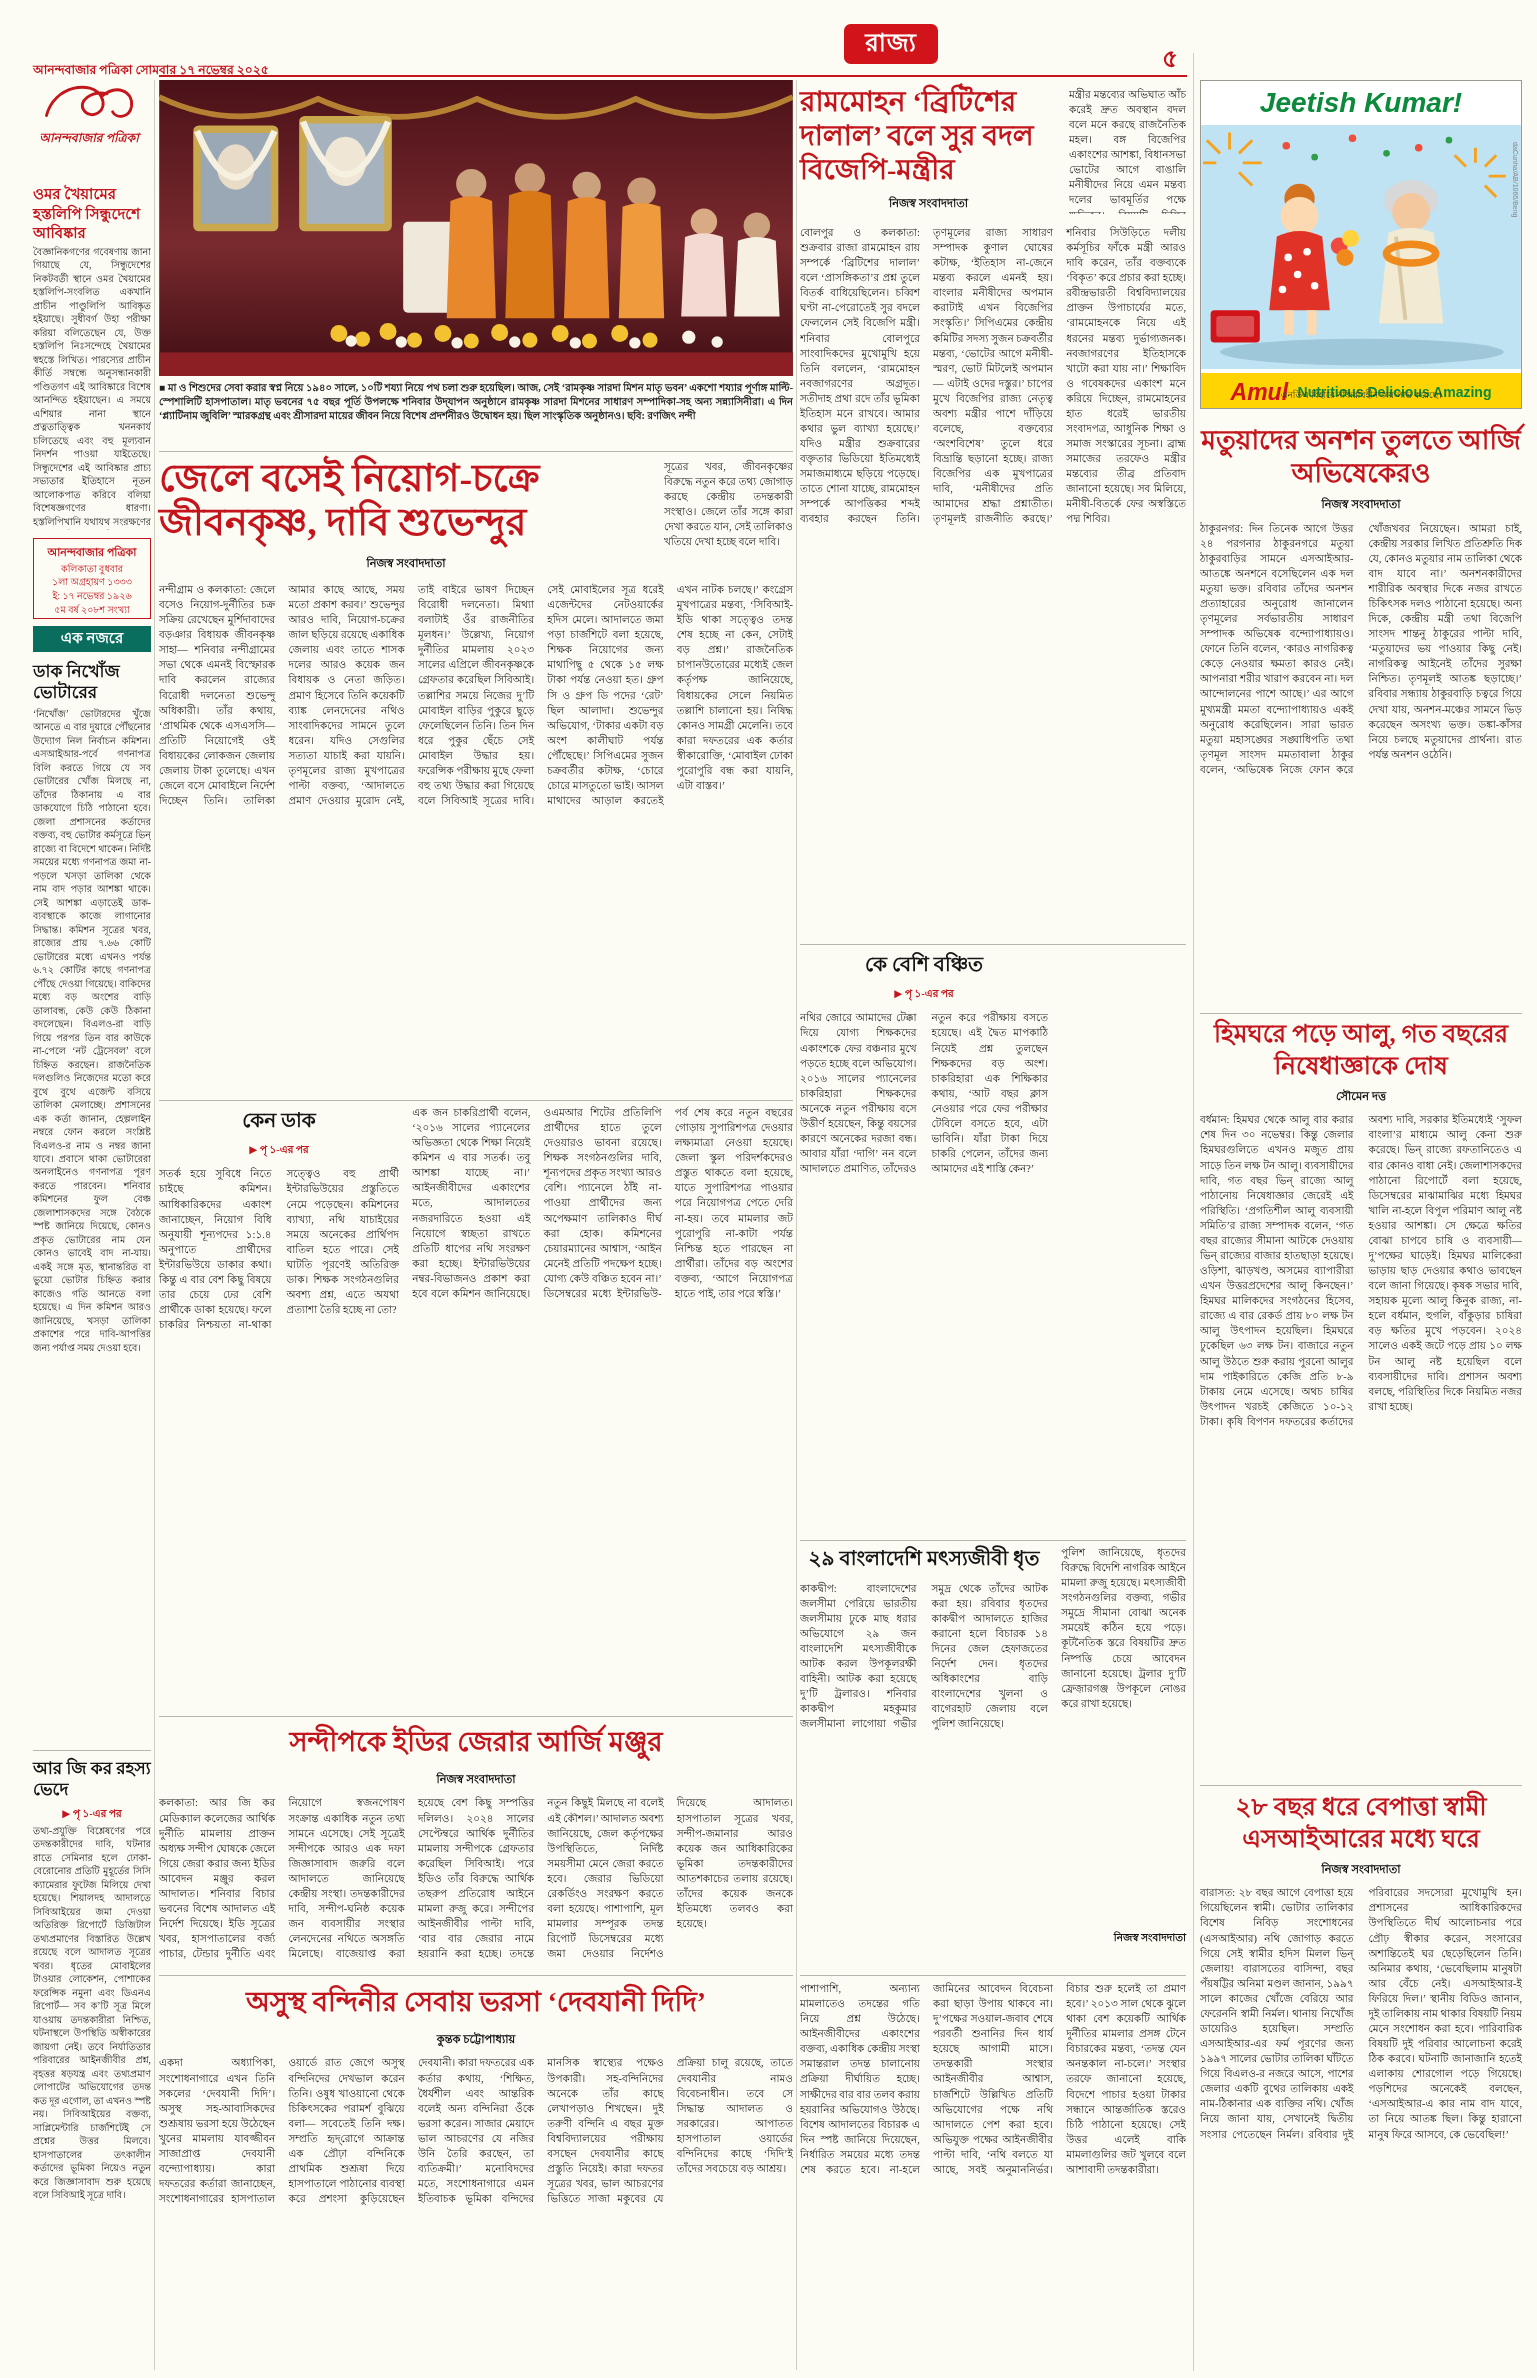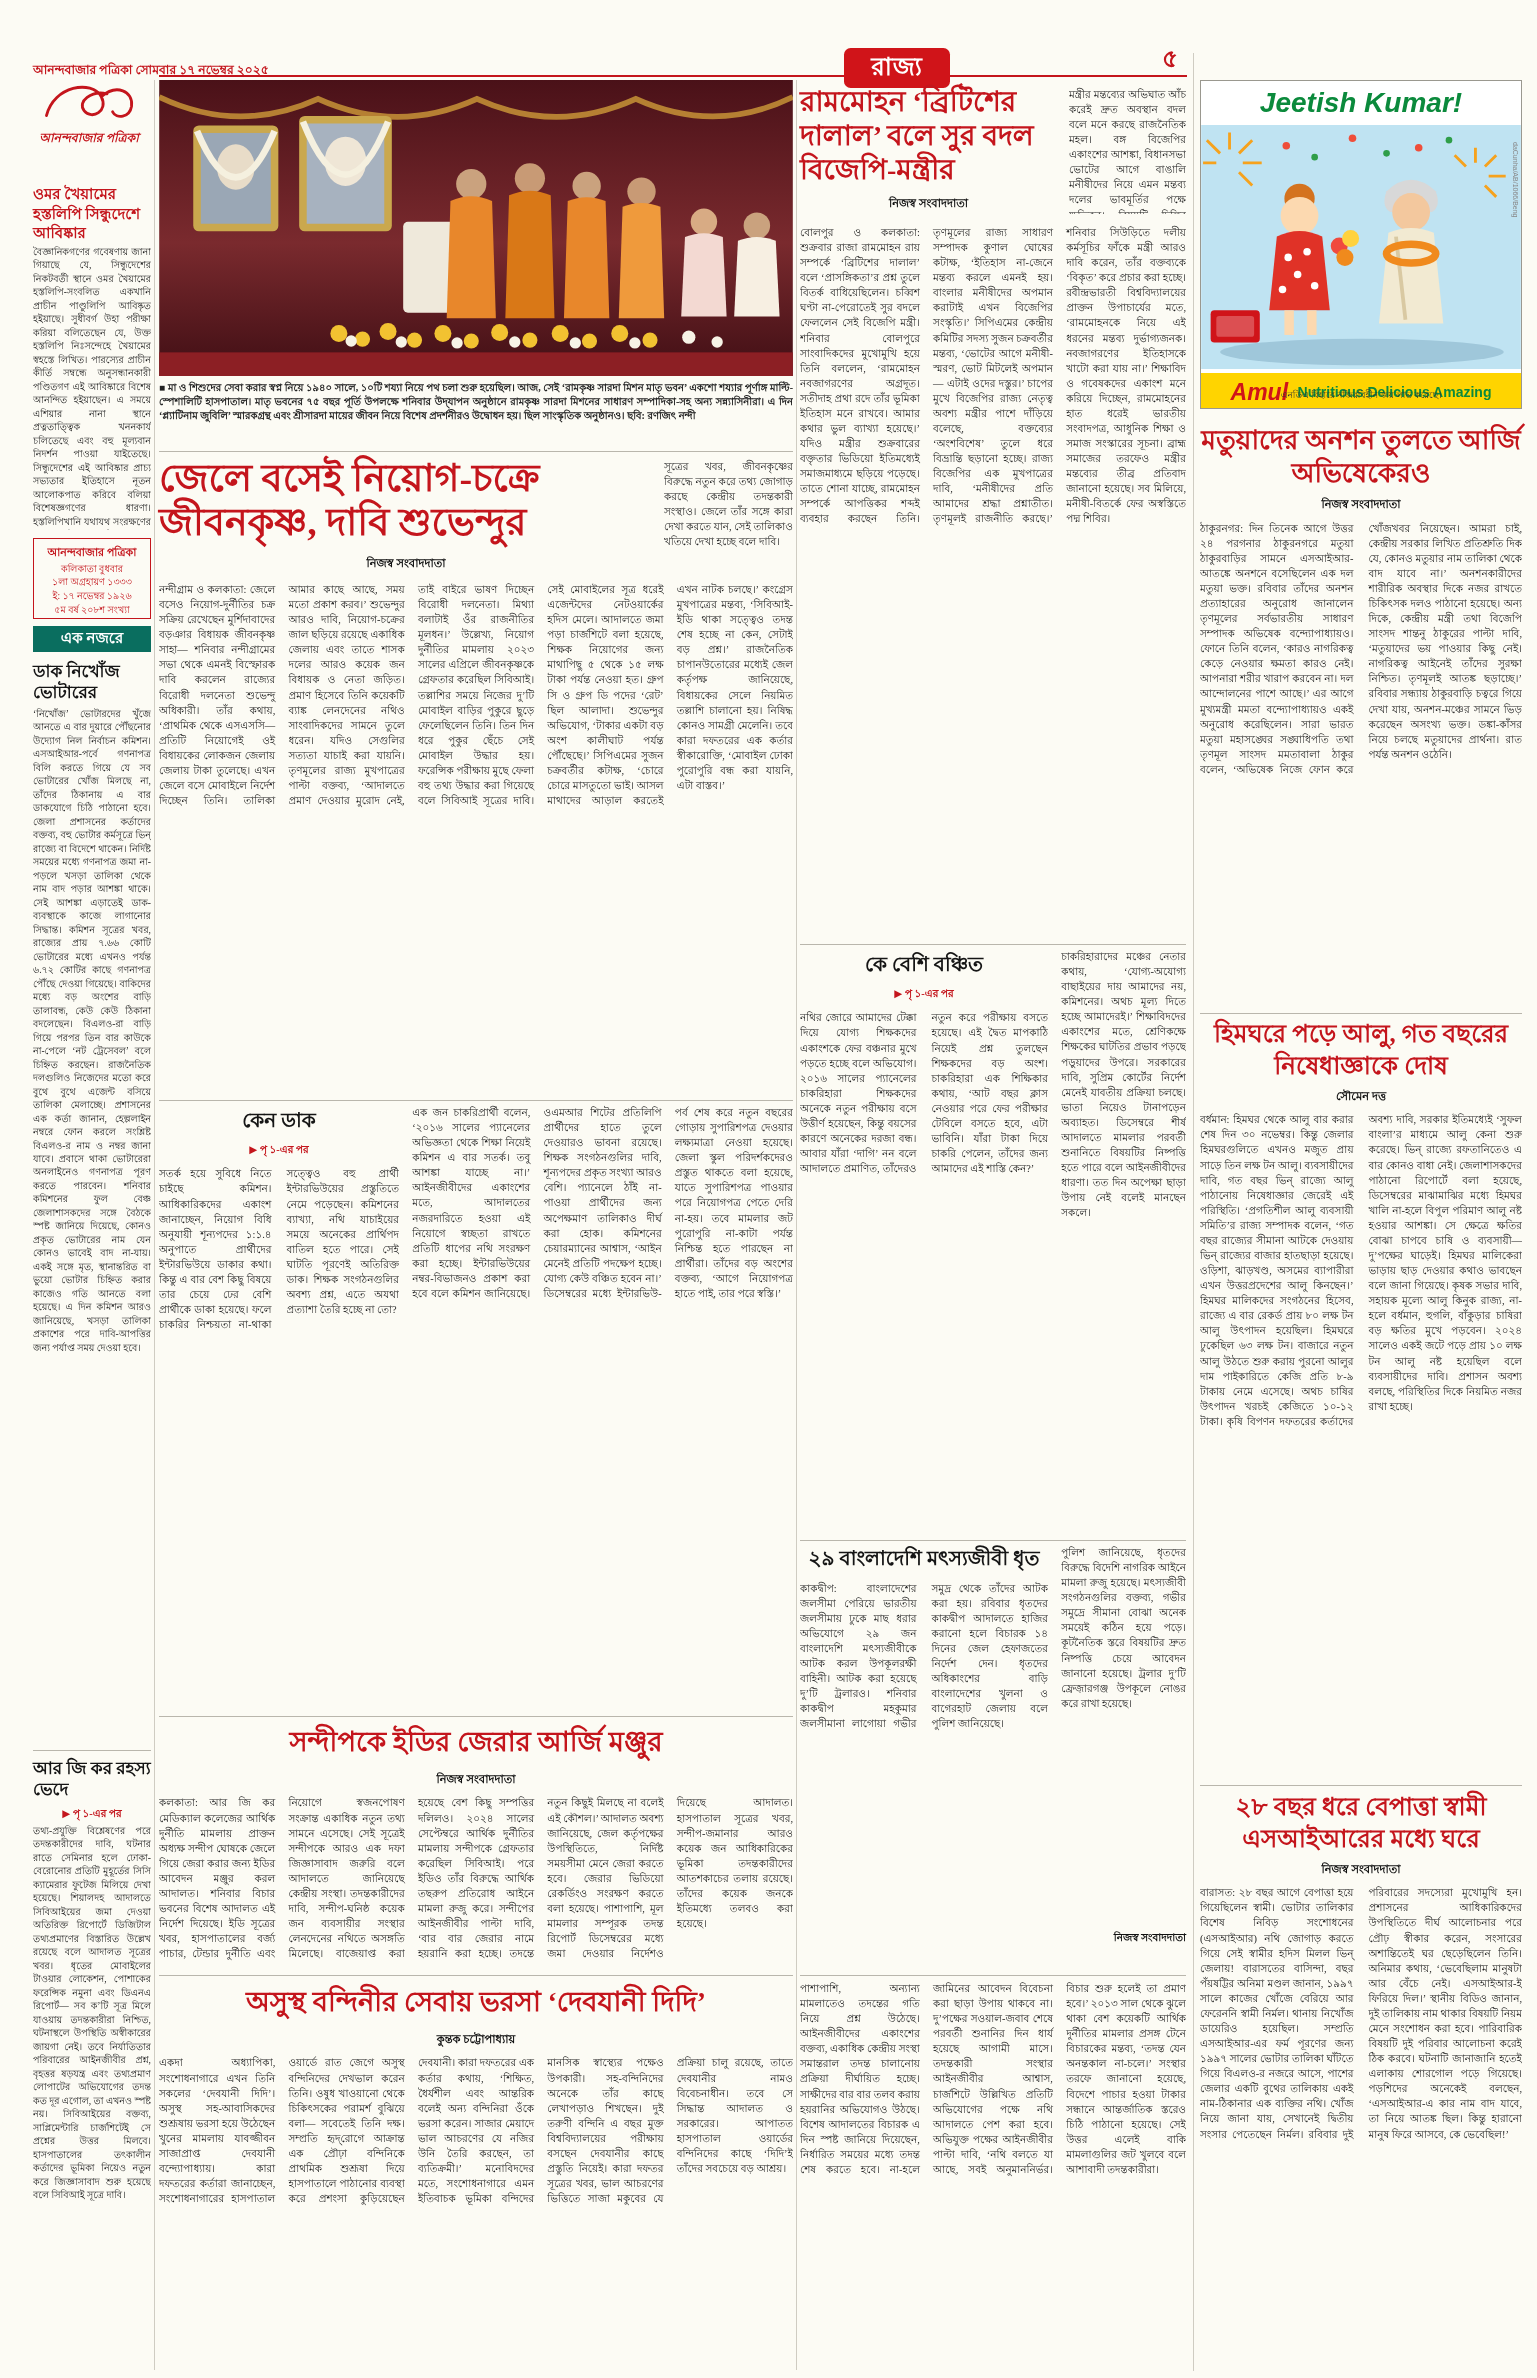--- a/index.html
+++ b/index.html
@@ -58,21 +58,21 @@
   <div class="abs mast-line" style="left:33px; top:17px; width:426px;margin-top:44px;">আনন্দবাজার পত্রিকা সোমবার ১৭ নভেম্বর ২০২৫</div>
 
   <div class="abs" style="left:26.5px; top:74px; width:125px; text-align:center;">
     <svg width="104" height="53" viewBox="0 0 110 56">
       <path d="M10,44 C18,12 58,6 68,24 C76,39 58,49 50,39 C42,29 58,17 74,21 M68,24 C84,10 102,18 100,34 C98,46 84,48 80,40" stroke="#c4151c" stroke-width="3" fill="none" stroke-linecap="round"></path>
     </svg>
     <div class="emblem-brand">আনন্দবাজার পত্রিকা</div>
   </div>
 
   <div class="abs" style="left:159px; top:75px; width:1028px; height:1.9px; background:#c4151c;"></div>
-  <div class="abs badge" style="left:844px; top:48px; width:106px; height:40px;">রাজ্য</div>
+  <div class="abs badge" style="left:844px; top:24px; width:94px; height:40px;">রাজ্য</div>
   <div class="abs pagenum" style="left:1162px; top:40px;">৫</div>
 
   <div class="vrule" style="left:154px; top:80px; height:2290px;"></div>
   <div class="vrule" style="left:796px; top:80px; height:2290px;"></div>
   <div class="vrule" style="left:1193px; top:53px; height:2318px;"></div>
 
   <div class="abs hl" style="left:33px; top:185px; width:118px; font-size:15px; line-height:1.3;">ওমর খৈয়ামের হস্তলিপি সিন্ধুদেশে আবিষ্কার</div>
   <div class="abs bt-sm" style="left:33px; top:246px; width:118px; height:284px;">বৈজ্ঞানিকগণের গবেষণায় জানা গিয়াছে যে, সিন্ধুদেশের নিকটবর্তী স্থানে ওমর খৈয়ামের হস্তলিপি-সংবলিত একখানি প্রাচীন পাণ্ডুলিপি আবিষ্কৃত হইয়াছে। সুধীবর্গ উহা পরীক্ষা করিয়া বলিতেছেন যে, উক্ত হস্তলিপি নিঃসন্দেহে খৈয়ামের স্বহস্তে লিখিত। পারস্যের প্রাচীন কীর্তি সম্বন্ধে অনুসন্ধানকারী পণ্ডিতগণ এই আবিষ্কারে বিশেষ আনন্দিত হইয়াছেন। এ সময়ে এশিয়ার নানা স্থানে প্রত্নতাত্ত্বিক খননকার্য চলিতেছে এবং বহু মূল্যবান নিদর্শন পাওয়া যাইতেছে। সিন্ধুদেশের এই আবিষ্কার প্রাচ্য সভ্যতার ইতিহাসে নূতন আলোকপাত করিবে বলিয়া বিশেষজ্ঞগণের ধারণা। হস্তলিপিখানি যথাযথ সংরক্ষণের ব্যবস্থা হইতেছে। ঐরূপ সময় এশিয়ার প্রাচীন সভ্যতার আরও নিদর্শন মিলিবে বলিয়া আশা করা যাইতেছে।</div>
 
   <div class="abs archive-box" style="left:33px; top:538px; width:118px; height:81px;">
@@ -187,21 +187,21 @@
   </div>
 
   <div class="abs" style="left:800px; top:85px; width:386px; height:856px;">
     <div class="abs hl" style="left:0; top:0; width:257px; font-size:28px; line-height:1.22;">রামমোহন ‘ব্রিটিশের দালাল’ বলে সুর বদল বিজেপি-মন্ত্রীর</div>
     <div class="abs bt" style="right:0; top:1.9px; width:117px; height:127px;">মন্ত্রীর মন্তব্যের অভিঘাত আঁচ করেই দ্রুত অবস্থান বদল বলে মনে করছে রাজনৈতিক মহল। বঙ্গ বিজেপির একাংশের আশঙ্কা, বিধানসভা ভোটের আগে বাঙালি মনীষীদের নিয়ে এমন মন্তব্য দলের ভাবমূর্তির পক্ষে ক্ষতিকর। বিষয়টি দিল্লির নেতৃত্বের নজরেও এসেছে বলে দলীয় সূত্রের খবর।</div>
     <div class="abs byline" style="left:0; top:110px; width:257px;">নিজস্ব সংবাদদাতা</div>
     <div class="abs bt c3" style="left:0; top:140px; width:386px; height:712px;"><b>বোলপুর ও কলকাতা:</b> <span>শুক্রবার রাজা রামমোহন রায় সম্পর্কে ‘ব্রিটিশের দালাল’ বলে ‘প্রাসঙ্গিকতা’র প্রশ্ন তুলে বিতর্ক বাধিয়েছিলেন। চব্বিশ ঘণ্টা না-পেরোতেই সুর বদলে ফেললেন সেই বিজেপি মন্ত্রী। শনিবার বোলপুরে সাংবাদিকদের মুখোমুখি হয়ে তিনি বললেন, ‘রামমোহন নবজাগরণের অগ্রদূত। সতীদাহ প্রথা রদে তাঁর ভূমিকা ইতিহাস মনে রাখবে। আমার কথার ভুল ব্যাখ্যা হয়েছে।’ যদিও মন্ত্রীর শুক্রবারের বক্তৃতার ভিডিয়ো ইতিমধ্যেই সমাজমাধ্যমে ছড়িয়ে পড়েছে। তাতে শোনা যাচ্ছে, রামমোহন সম্পর্কে আপত্তিকর শব্দই ব্যবহার করছেন তিনি। তৃণমূলের রাজ্য সাধারণ সম্পাদক কুণাল ঘোষের কটাক্ষ, ‘ইতিহাস না-জেনে মন্তব্য করলে এমনই হয়। বাংলার মনীষীদের অপমান করাটাই এখন বিজেপির সংস্কৃতি।’ সিপিএমের কেন্দ্রীয় কমিটির সদস্য সুজন চক্রবর্তীর মন্তব্য, ‘ভোটের আগে মনীষী-স্মরণ, ভোট মিটলেই অপমান— এটাই ওদের দস্তুর।’ চাপের মুখে বিজেপির রাজ্য নেতৃত্ব অবশ্য মন্ত্রীর পাশে দাঁড়িয়ে বলেছে, বক্তব্যের ‘অংশবিশেষ’ তুলে ধরে বিভ্রান্তি ছড়ানো হচ্ছে। রাজ্য বিজেপির এক মুখপাত্রের দাবি, ‘মনীষীদের প্রতি আমাদের শ্রদ্ধা প্রশ্নাতীত। তৃণমূলই রাজনীতি করছে।’ শনিবার সিউড়িতে দলীয় কর্মসূচির ফাঁকে মন্ত্রী আরও দাবি করেন, তাঁর বক্তব্যকে ‘বিকৃত’ করে প্রচার করা হচ্ছে। রবীন্দ্রভারতী বিশ্ববিদ্যালয়ের প্রাক্তন উপাচার্যের মতে, ‘রামমোহনকে নিয়ে এই ধরনের মন্তব্য দুর্ভাগ্যজনক। নবজাগরণের ইতিহাসকে খাটো করা যায় না।’ শিক্ষাবিদ ও গবেষকদের একাংশ মনে করিয়ে দিচ্ছেন, রামমোহনের হাত ধরেই ভারতীয় সংবাদপত্র, আধুনিক শিক্ষা ও সমাজ সংস্কারের সূচনা। ব্রাহ্ম সমাজের তরফেও মন্ত্রীর মন্তব্যের তীব্র প্রতিবাদ জানানো হয়েছে। সব মিলিয়ে, মনীষী-বিতর্কে ফের অস্বস্তিতে পদ্ম শিবির।</span></div>
   </div>
 
   <div class="hrule" style="left:800px; top:944px; width:386px;"></div>
-  <div class="abs flexrow" style="left:800px; top:949px; width:386px; height:589px;">
+  <div class="abs flexrow" style="left:800px; top:949px; width:386px; height:589px;flex-direction:column;">
     <div style="width:248px;">
       <div class="hl-black" style="font-size:20px; text-align:center;">কে বেশি বঞ্চিত</div>
       <div class="cont" style="margin:3.8px 0 7.6px;"><span>▶ </span><span>পৃ ১-এর পর</span></div>
       <div class="bt c2" style="height:530px;">নথির জোরে আমাদের টেক্কা দিয়ে যোগ্য শিক্ষকদের একাংশকে ফের বঞ্চনার মুখে পড়তে হচ্ছে বলে অভিযোগ। ২০১৬ সালের প্যানেলের চাকরিহারা শিক্ষকদের অনেকে নতুন পরীক্ষায় বসে উত্তীর্ণ হয়েছেন, কিন্তু বয়সের কারণে অনেকের দরজা বন্ধ। আবার যাঁরা ‘দাগি’ নন বলে আদালতে প্রমাণিত, তাঁদেরও নতুন করে পরীক্ষায় বসতে হয়েছে। এই দ্বৈত মাপকাঠি নিয়েই প্রশ্ন তুলছেন শিক্ষকদের বড় অংশ। চাকরিহারা এক শিক্ষিকার কথায়, ‘আট বছর ক্লাস নেওয়ার পরে ফের পরীক্ষার টেবিলে বসতে হবে, এটা ভাবিনি। যাঁরা টাকা দিয়ে চাকরি পেলেন, তাঁদের জন্য আমাদের এই শাস্তি কেন?’</div>
     </div>
     <div class="bt" style="flex:1; height:589px;">চাকরিহারাদের মঞ্চের নেতার কথায়, ‘যোগ্য-অযোগ্য বাছাইয়ের দায় আমাদের নয়, কমিশনের। অথচ মূল্য দিতে হচ্ছে আমাদেরই।’ শিক্ষাবিদদের একাংশের মতে, শ্রেণিকক্ষে শিক্ষকের ঘাটতির প্রভাব পড়ছে পড়ুয়াদের উপরে। সরকারের দাবি, সুপ্রিম কোর্টের নির্দেশ মেনেই যাবতীয় প্রক্রিয়া চলছে। ভাতা নিয়েও টানাপড়েন অব্যাহত। ডিসেম্বরে শীর্ষ আদালতে মামলার পরবর্তী শুনানিতে বিষয়টির নিষ্পত্তি হতে পারে বলে আইনজীবীদের ধারণা। তত দিন অপেক্ষা ছাড়া উপায় নেই বলেই মানছেন সকলে।</div>
   </div>
 
   <div class="hrule" style="left:800px; top:1540px; width:386px;"></div>
   <div class="abs flexrow" style="left:800px; top:1545px; width:386px; height:428px;">

